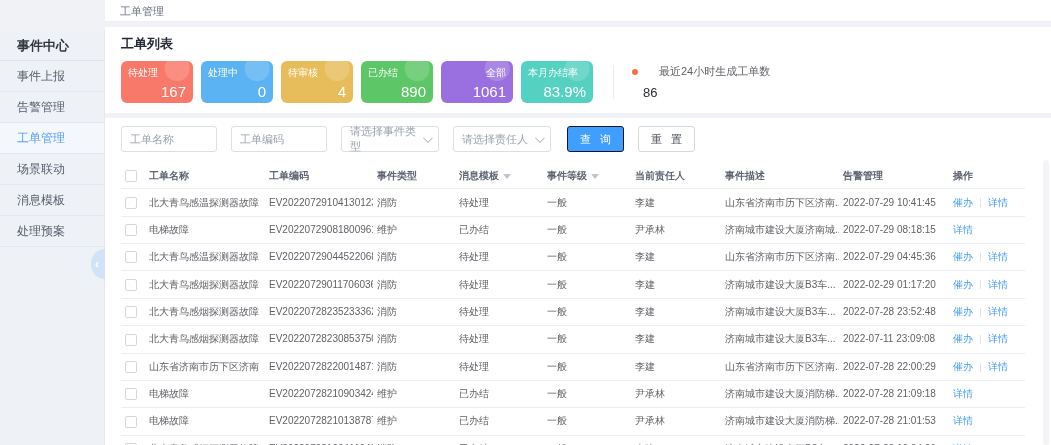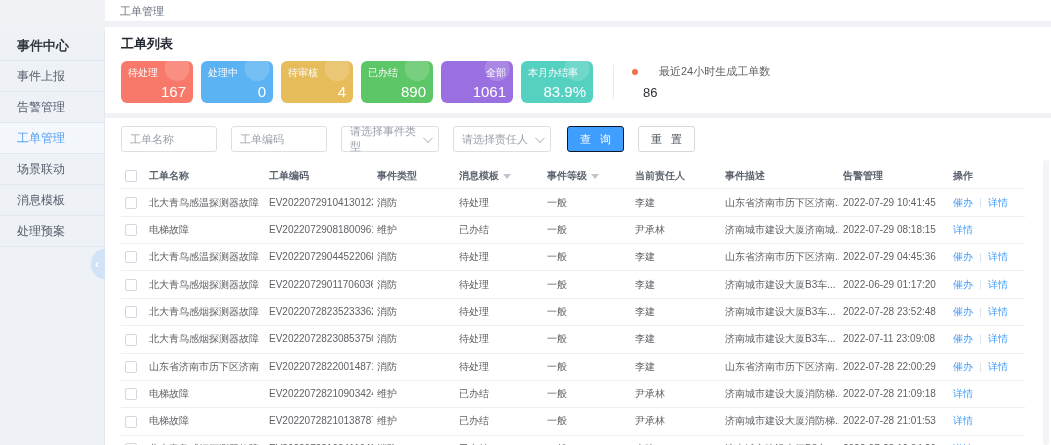--- a/index.html
+++ b/index.html
@@ -201,21 +201,21 @@
             </tr>
             <tr>
               <td><span class="checkbox"></span></td>
               <td><span>北大青鸟感烟探测器故障</span></td>
               <td><span>EV20220729011706036</span></td>
               <td><span>消防</span></td>
               <td><span>待处理</span></td>
               <td><span>一般</span></td>
               <td><span>李建</span></td>
               <td><span>济南城市建设大厦B3车...</span></td>
-              <td><span>2022-06-29 01:17:20</span></td>
+              <td><span>2022-02-29 01:17:20</span></td>
               <td><span class="action-link">催办</span><span class="action-sep"></span><span class="action-link">详情</span></td>
             </tr>
             <tr>
               <td><span class="checkbox"></span></td>
               <td><span>北大青鸟感烟探测器故障</span></td>
               <td><span>EV20220728235233362</span></td>
               <td><span>消防</span></td>
               <td><span>待处理</span></td>
               <td><span>一般</span></td>
               <td><span>李建</span></td>

